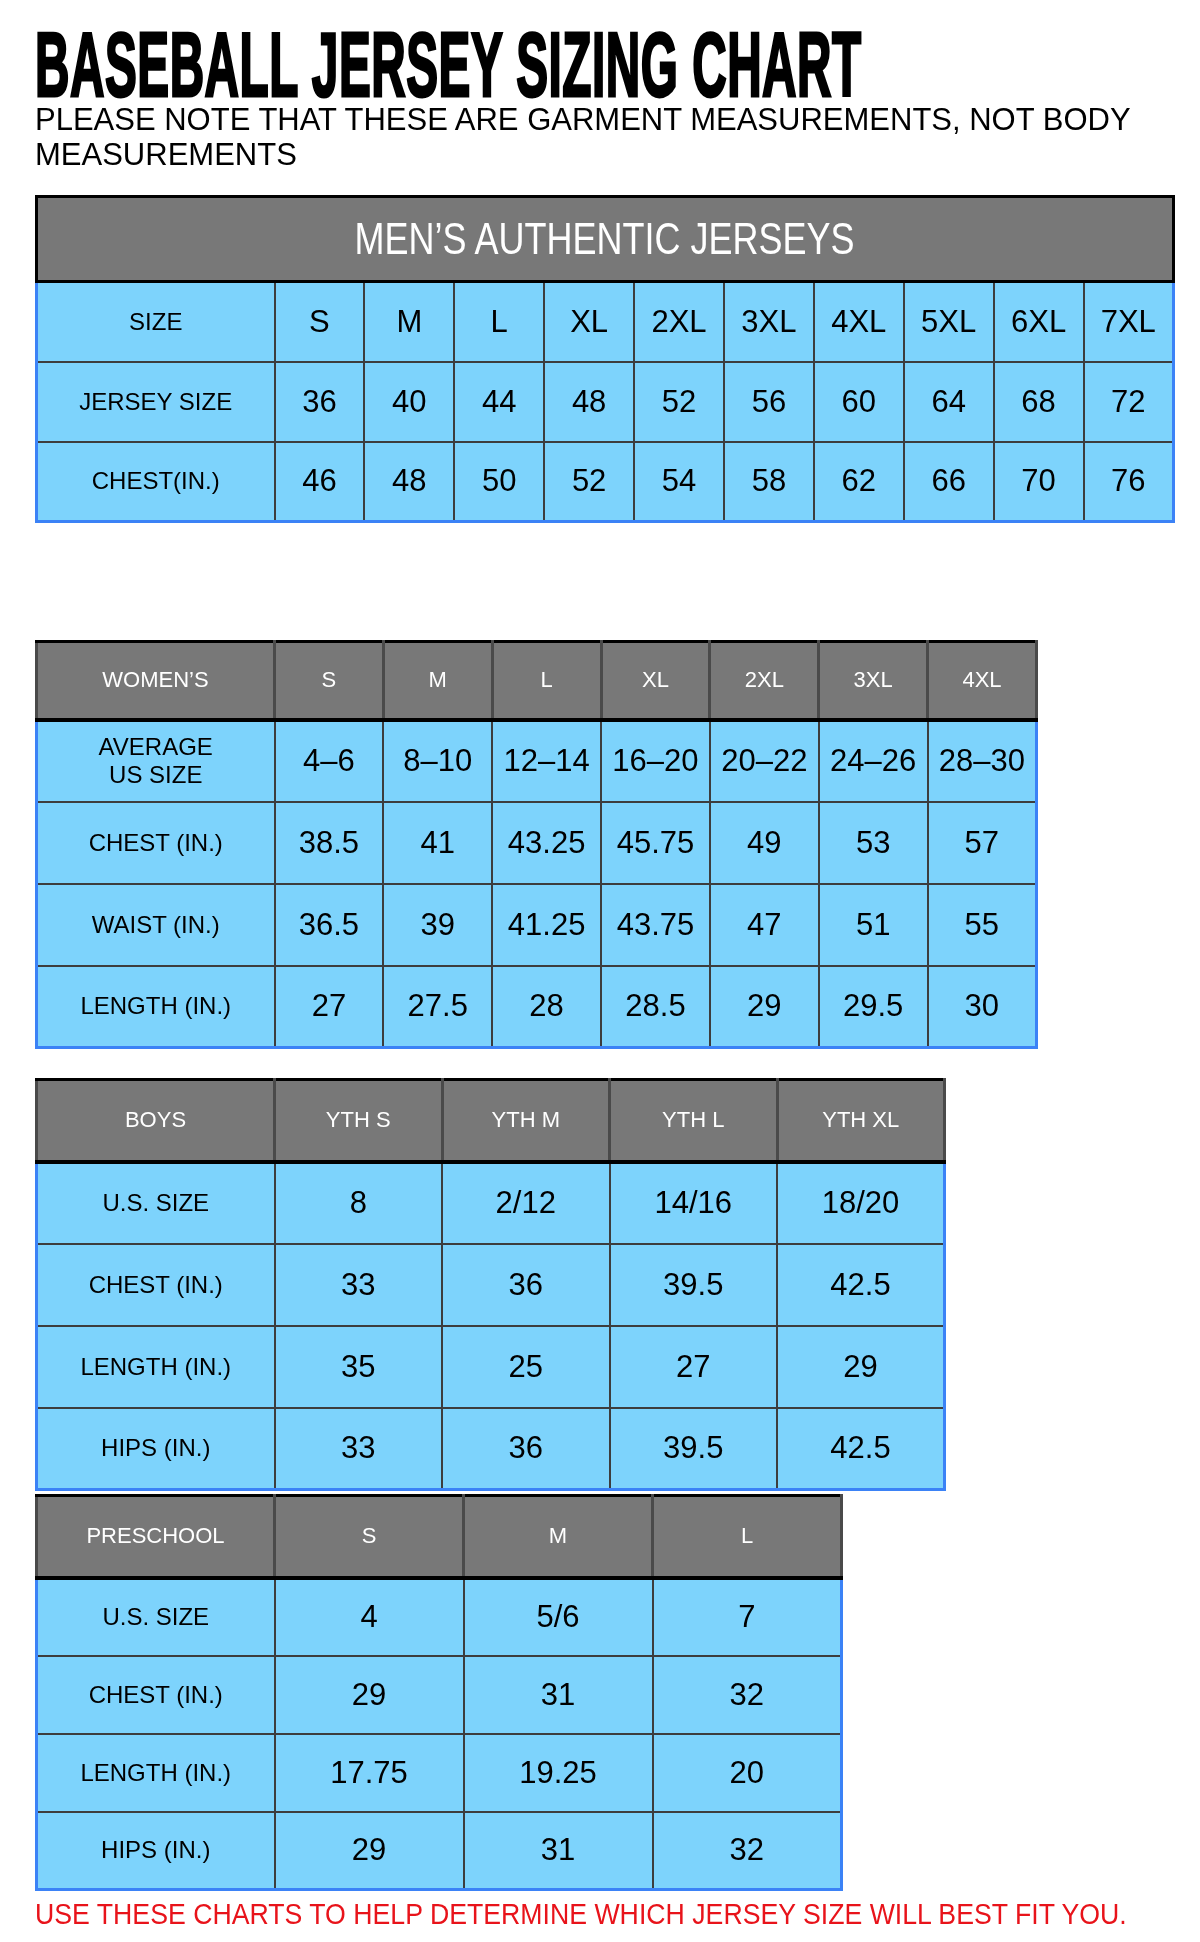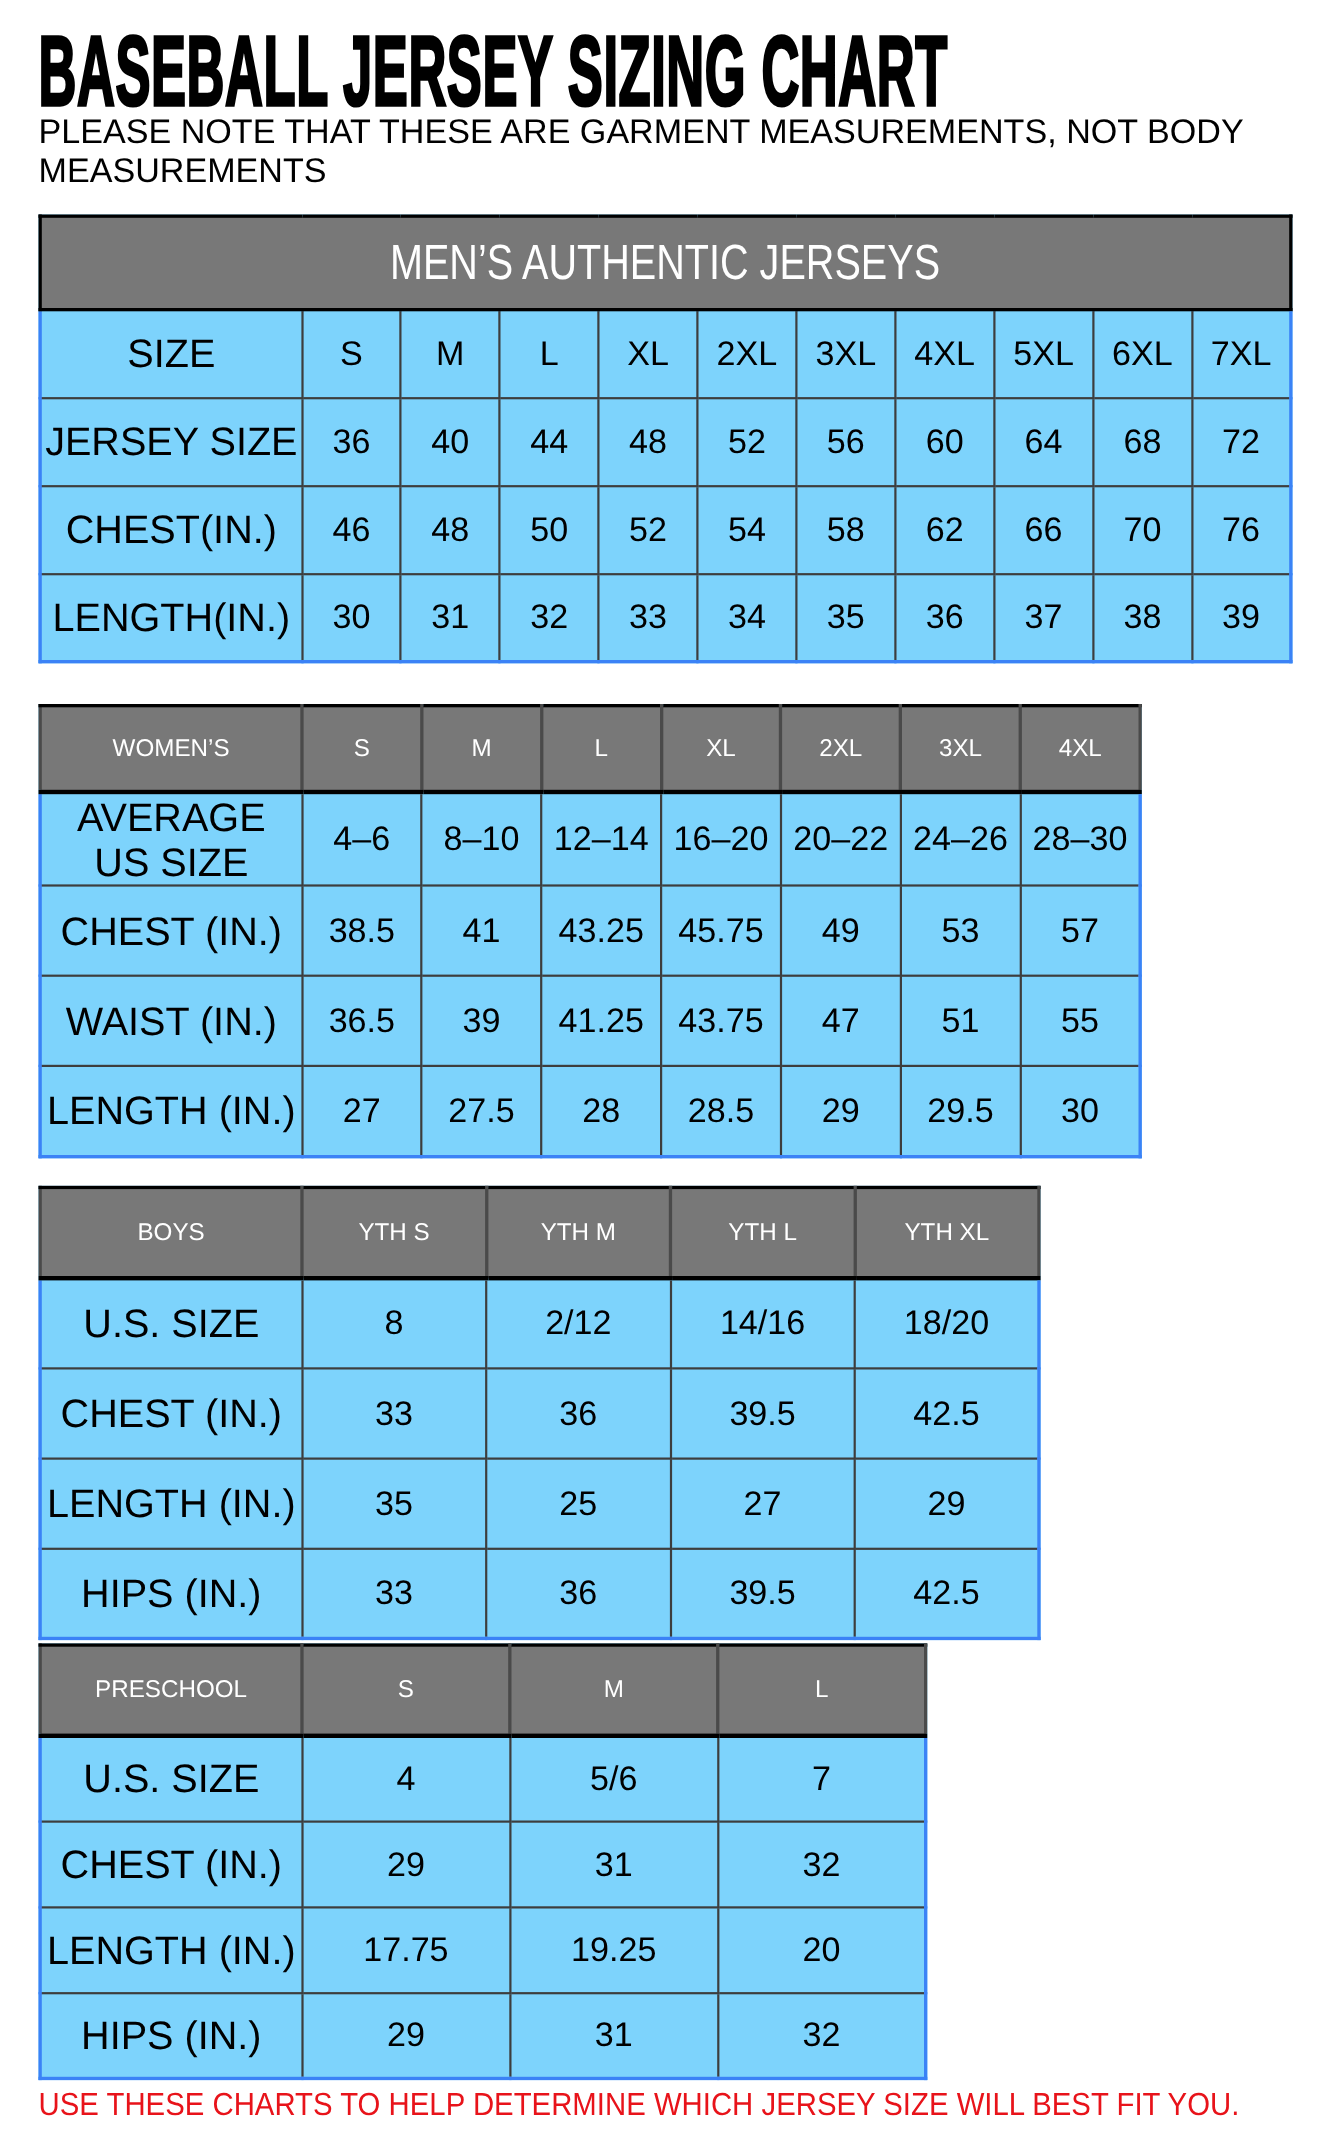--- a/index.html
+++ b/index.html
@@ -13,21 +13,21 @@
   .note{position:absolute;left:35px;top:102px;margin:0;width:1125px;font-size:31px;line-height:35px;color:#000000}
   .footer{position:absolute;left:35px;top:1898px;margin:0;font-size:29px;color:#e8131a;white-space:nowrap}
   .footer-inner{display:inline-block;transform:scaleX(0.92);transform-origin:left center}
 
   table{position:absolute;border-collapse:collapse;table-layout:fixed;background:#7dd3fc;border:3px solid #3b82f6}
   td,th{border:2px solid #3d3d3d;text-align:center;vertical-align:middle;padding:0;font-weight:400}
   tr.band th,tr.band td{
     background:#787878;color:#fff;border:3px solid #4a4a4a;
     border-top-color:#000;border-bottom:4px solid #000;
   }
-  .lbl{font-size:36px;white-space:pre-line;line-height:1.15}
+  .lbl{font-size:24px;white-space:pre-line;line-height:1.15}
   .val{font-size:31px}
   .band td{font-size:22px}
   .band-cx{display:inline-block;transform:scaleX(0.8);white-space:nowrap}
 
   .mens{left:35px;top:195px;width:1140px}
   .mens tr{height:80px}
   .mens tr.band{height:85px}
   .mens tr.band th{font-size:45px;border:3px solid #000}
 
   .womens{left:35px;top:640px;width:1003px}
@@ -102,33 +102,20 @@
       <td class="val">48</td>
       <td class="val">50</td>
       <td class="val">52</td>
       <td class="val">54</td>
       <td class="val">58</td>
       <td class="val">62</td>
       <td class="val">66</td>
       <td class="val">70</td>
       <td class="val">76</td>
     </tr>
-    <tr>
-      <td class="lbl">LENGTH(IN.)</td>
-      <td class="val">30</td>
-      <td class="val">31</td>
-      <td class="val">32</td>
-      <td class="val">33</td>
-      <td class="val">34</td>
-      <td class="val">35</td>
-      <td class="val">36</td>
-      <td class="val">37</td>
-      <td class="val">38</td>
-      <td class="val">39</td>
-    </tr>
   </tbody>
     </table>
 
   <table class="womens">
     <colgroup>
         <col class="c0">
         <col>
         <col>
         <col>
         <col>

